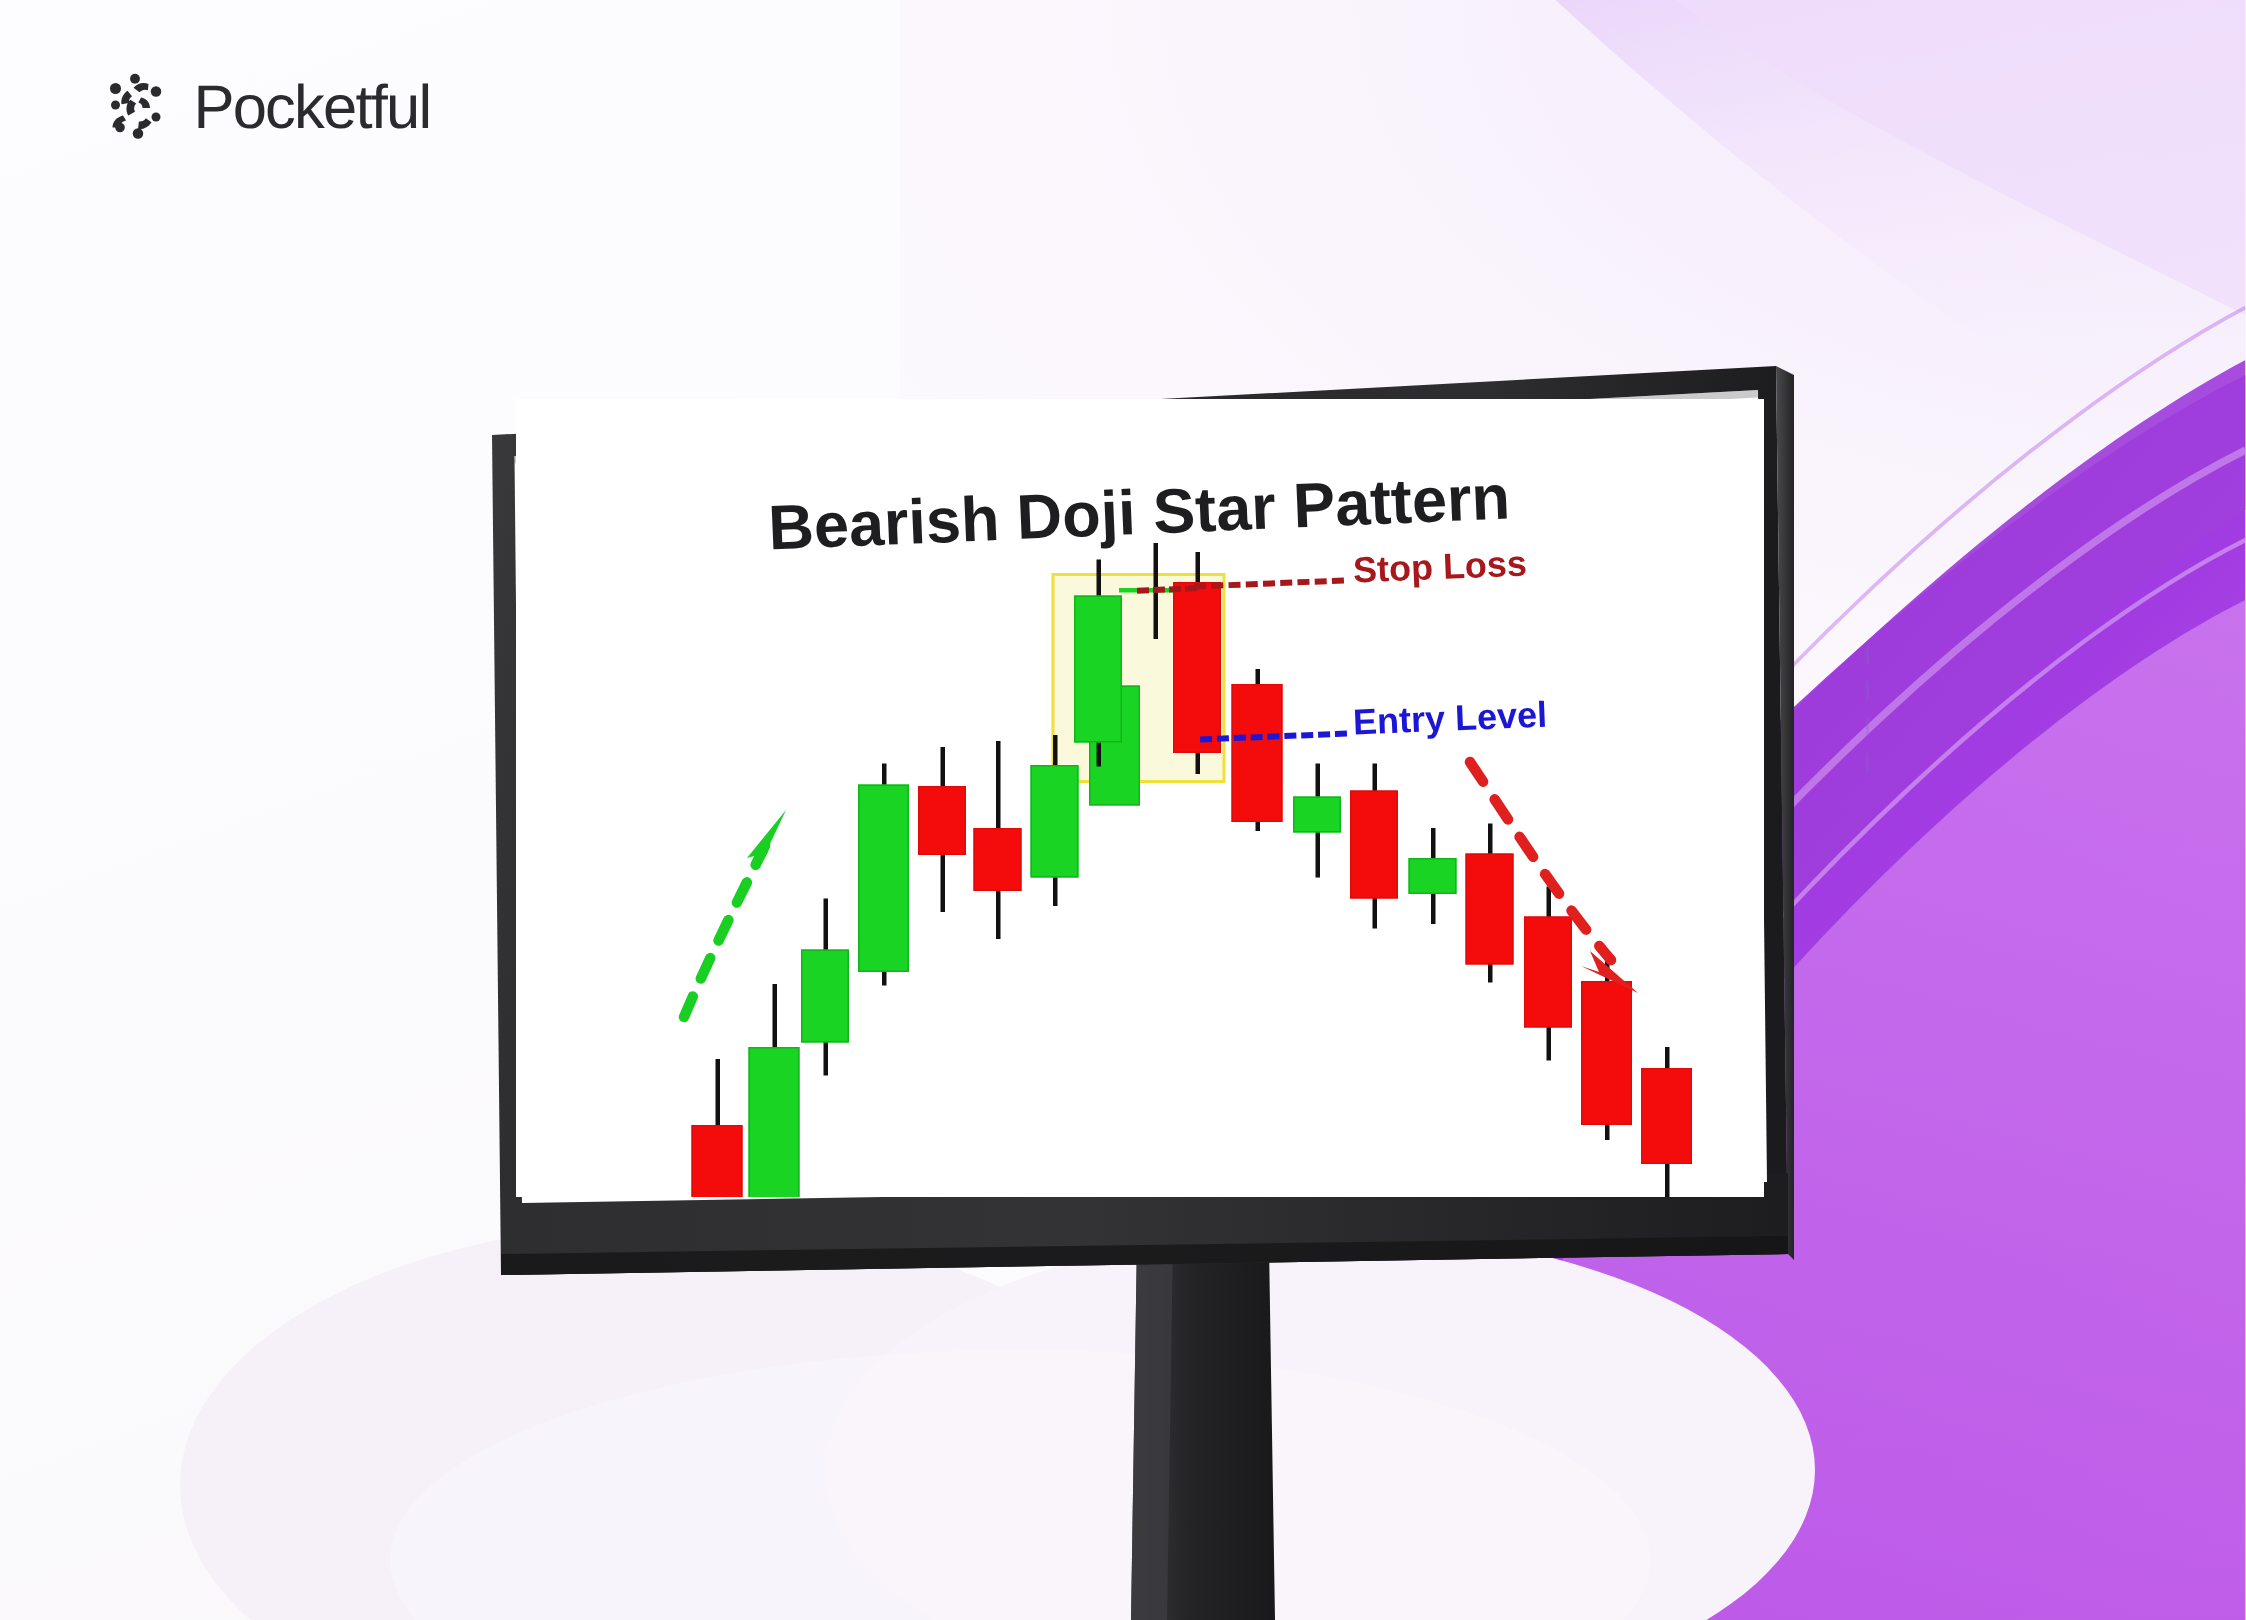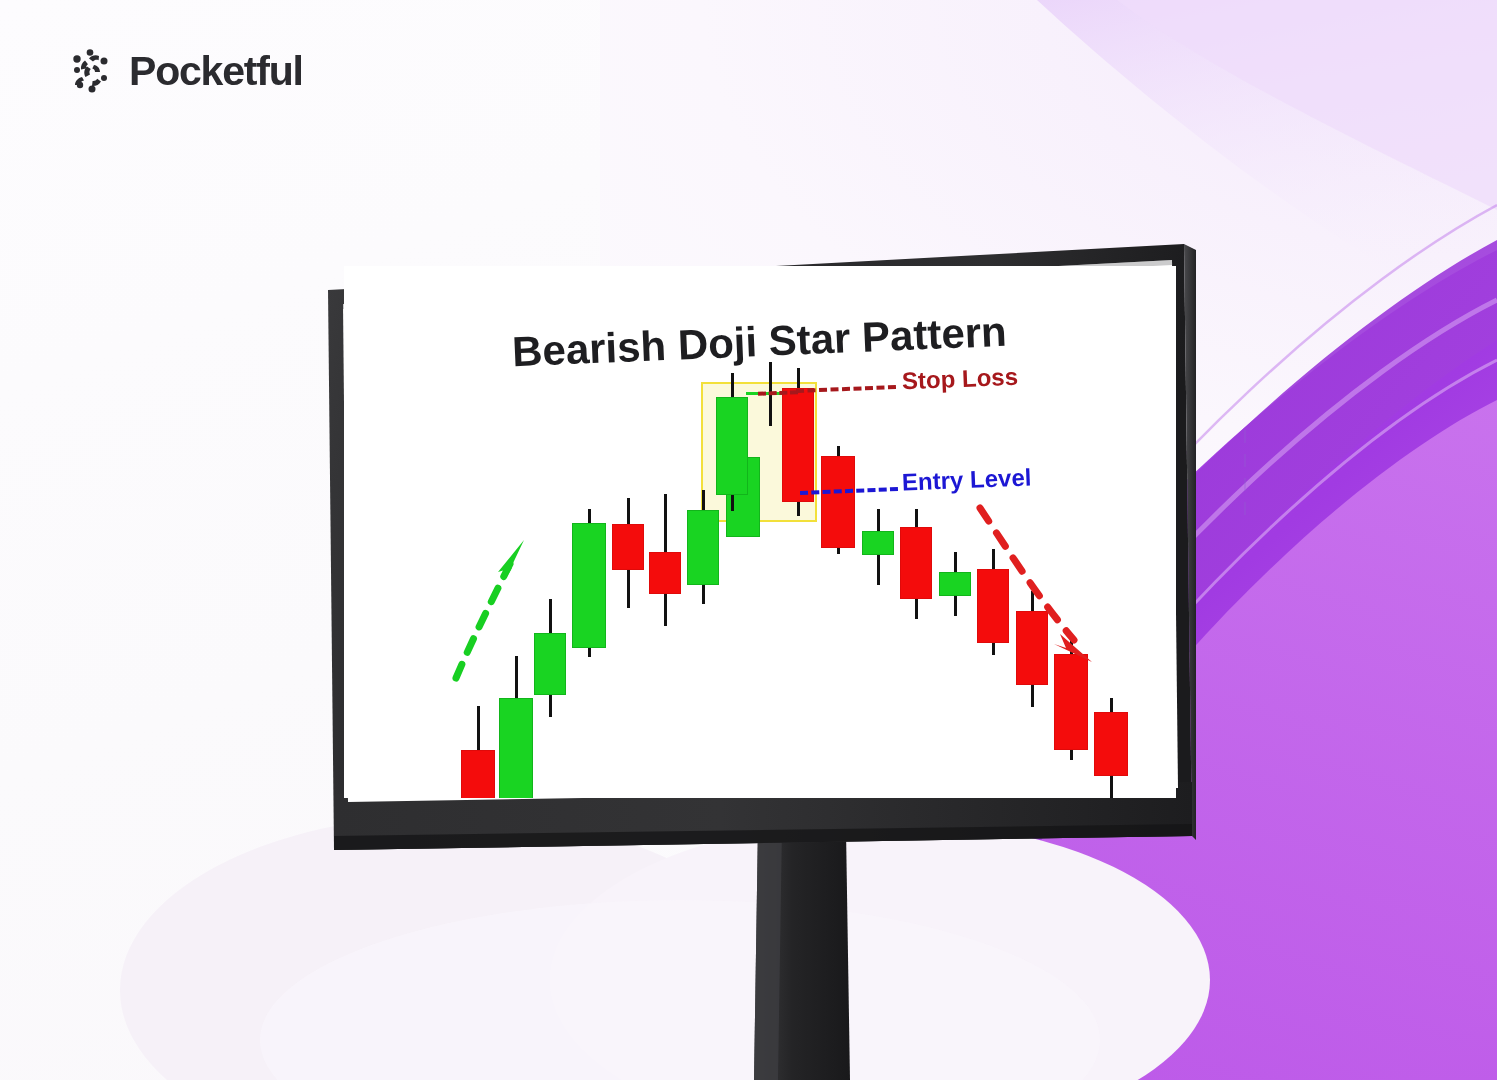--- a/index.html
+++ b/index.html
@@ -17,21 +17,21 @@
   }
   .bg-wash-left{position:absolute;left:0;top:0;width:600px;height:1080px;
     background:linear-gradient(160deg,#fdfcfe 0%,#fbfafc 60%,#faf8fb 100%);}
   .bg-grid{position:absolute;inset:0;}
   .bg-waves{position:absolute;right:0;top:0;width:760px;height:1080px;}
   .bg-blob{position:absolute;}
 
   
   .logo{position:absolute;left:68px;top:47px;display:flex;align-items:center;gap:15px;}
   .logo-mark{width:46px;height:48px;position:relative;}
-  .logo-text{font-size:41px;font-weight:700;color:#2b2b2f;letter-spacing:-1.2px;
+  .logo-text{font-size:41px;font-weight:400;color:#2b2b2f;letter-spacing:-1.2px;
              font-family:"Liberation Sans",sans-serif;}
 
   
   .monitor{position:absolute;left:316px;top:236px;width:880px;height:630px;}
   .mon-frame{position:absolute;inset:0;}
   .screen{position:absolute;overflow:hidden;background:#fff;}
   .screen-inner{position:absolute;inset:0;}
 
   
   .chart-title{position:absolute;color:#1e1e21;font-weight:700;white-space:nowrap;

